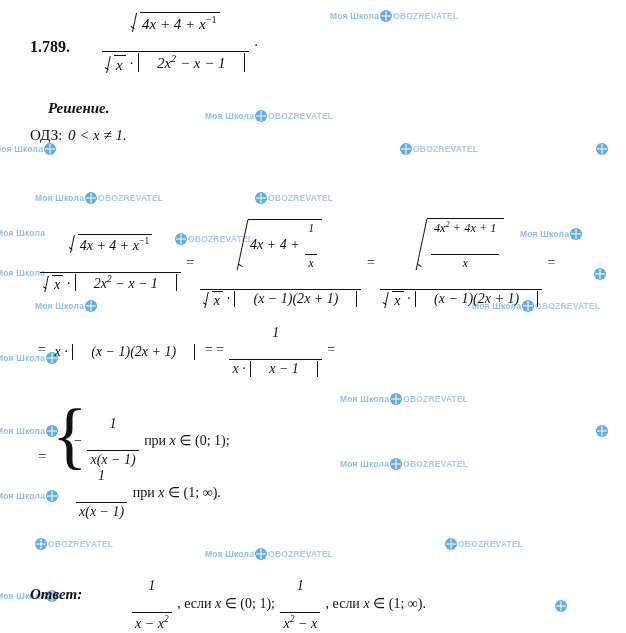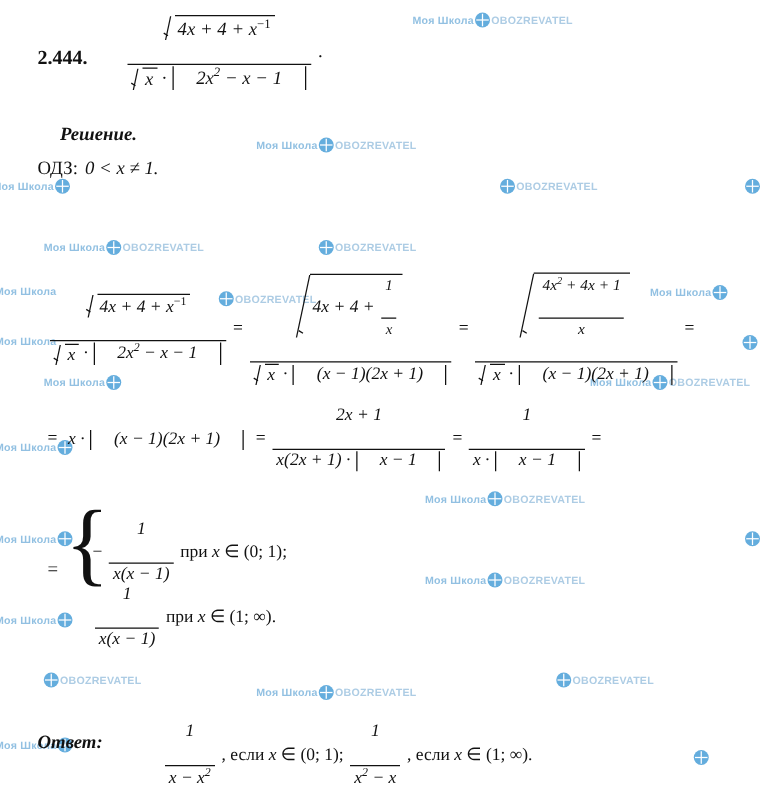--- a/index.html
+++ b/index.html
@@ -275,21 +275,21 @@
 
   <div class="wm" style="left:-4px; top:590px;">
     <span class="mojaskola">Моя Школа</span>
     <span class="globe"></span>
   </div>
 
   <div class="wm" style="left:555px; top:600px;">
     <span class="globe"></span>
   </div>
 
-  <div class="math bold" style="left:30px; top:38px; font-size:16px;">2.444.</div>
+  <div class="math bold" style="left:30px; top:38px; font-size:16px;">1.789.</div>
 
   <div class="math" style="left:100px; top:12px; font-size:15px;">
     <span class="frac">
       <span class="num">
         <span class="sqrt"><span class="radicand">4<i>x</i> + 4 + <i>x</i><span class="supn">−1</span></span></span>
       </span>
       <span class="den">
         <span class="sqrt"><span class="radicand"><i>x</i></span></span> ·
         <span class="abs">2<i>x</i><sup>2</sup> − <i>x</i> − 1</span>
       </span>
@@ -319,24 +319,20 @@
     </span>
     <span class="eq"> = </span>
   </div>
 
   <div class="math" style="left:38px; top:325px; font-size:14px;">
     <span class="eq">= </span>
     <span class="frac">
       <span class="den"><i>x</i> · <span class="abs">(<i>x</i> − 1)(2<i>x</i> + 1)</span></span>
     </span>
     <span class="eq"> = </span>
-    <span class="frac">
-      <span class="num">2<i>x</i> + 1</span>
-      <span class="den"><i>x</i>(2<i>x</i> + 1) · <span class="abs"><i>x</i> − 1</span></span>
-    </span>
     <span class="eq"> = </span>
     <span class="frac">
       <span class="num">1</span>
       <span class="den"><i>x</i> · <span class="abs"><i>x</i> − 1</span></span>
     </span>
     <span class="eq"> = </span>
   </div>
 
   <div class="math eq" style="left:38px; top:448px; font-size:15px;">=</div>
   <div class="brace" style="left:52px; top:398px;">{</div>

